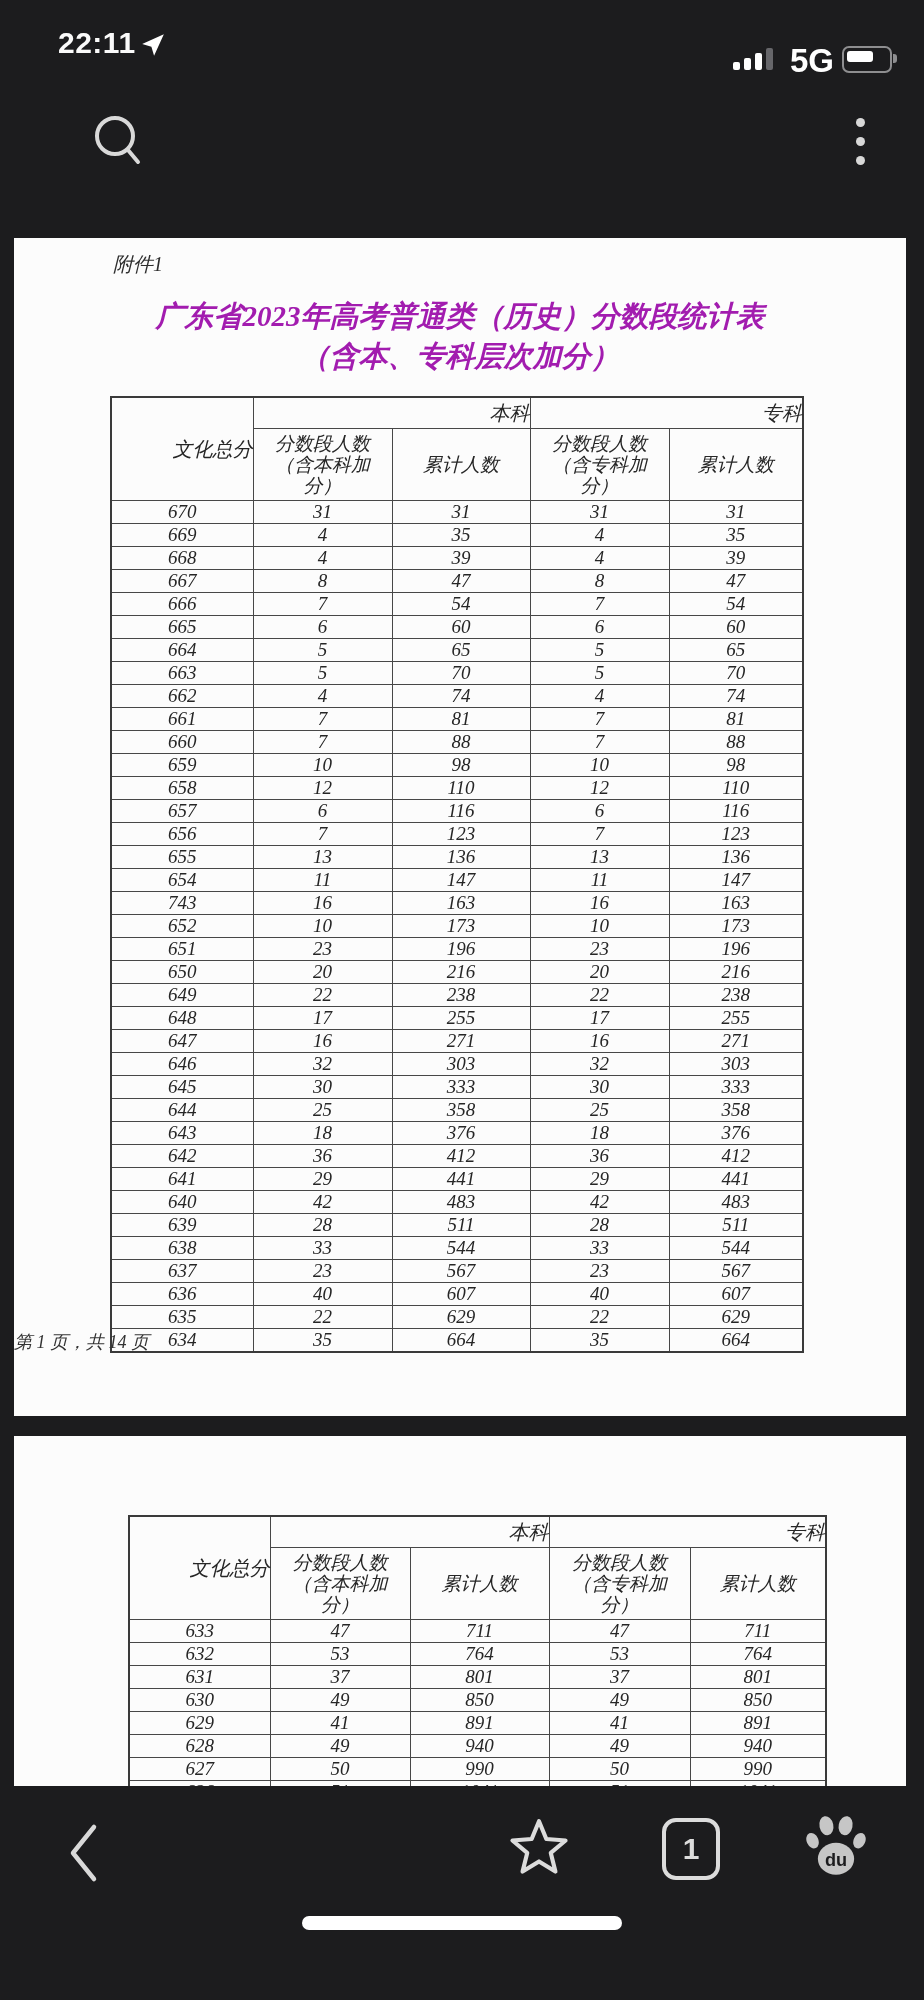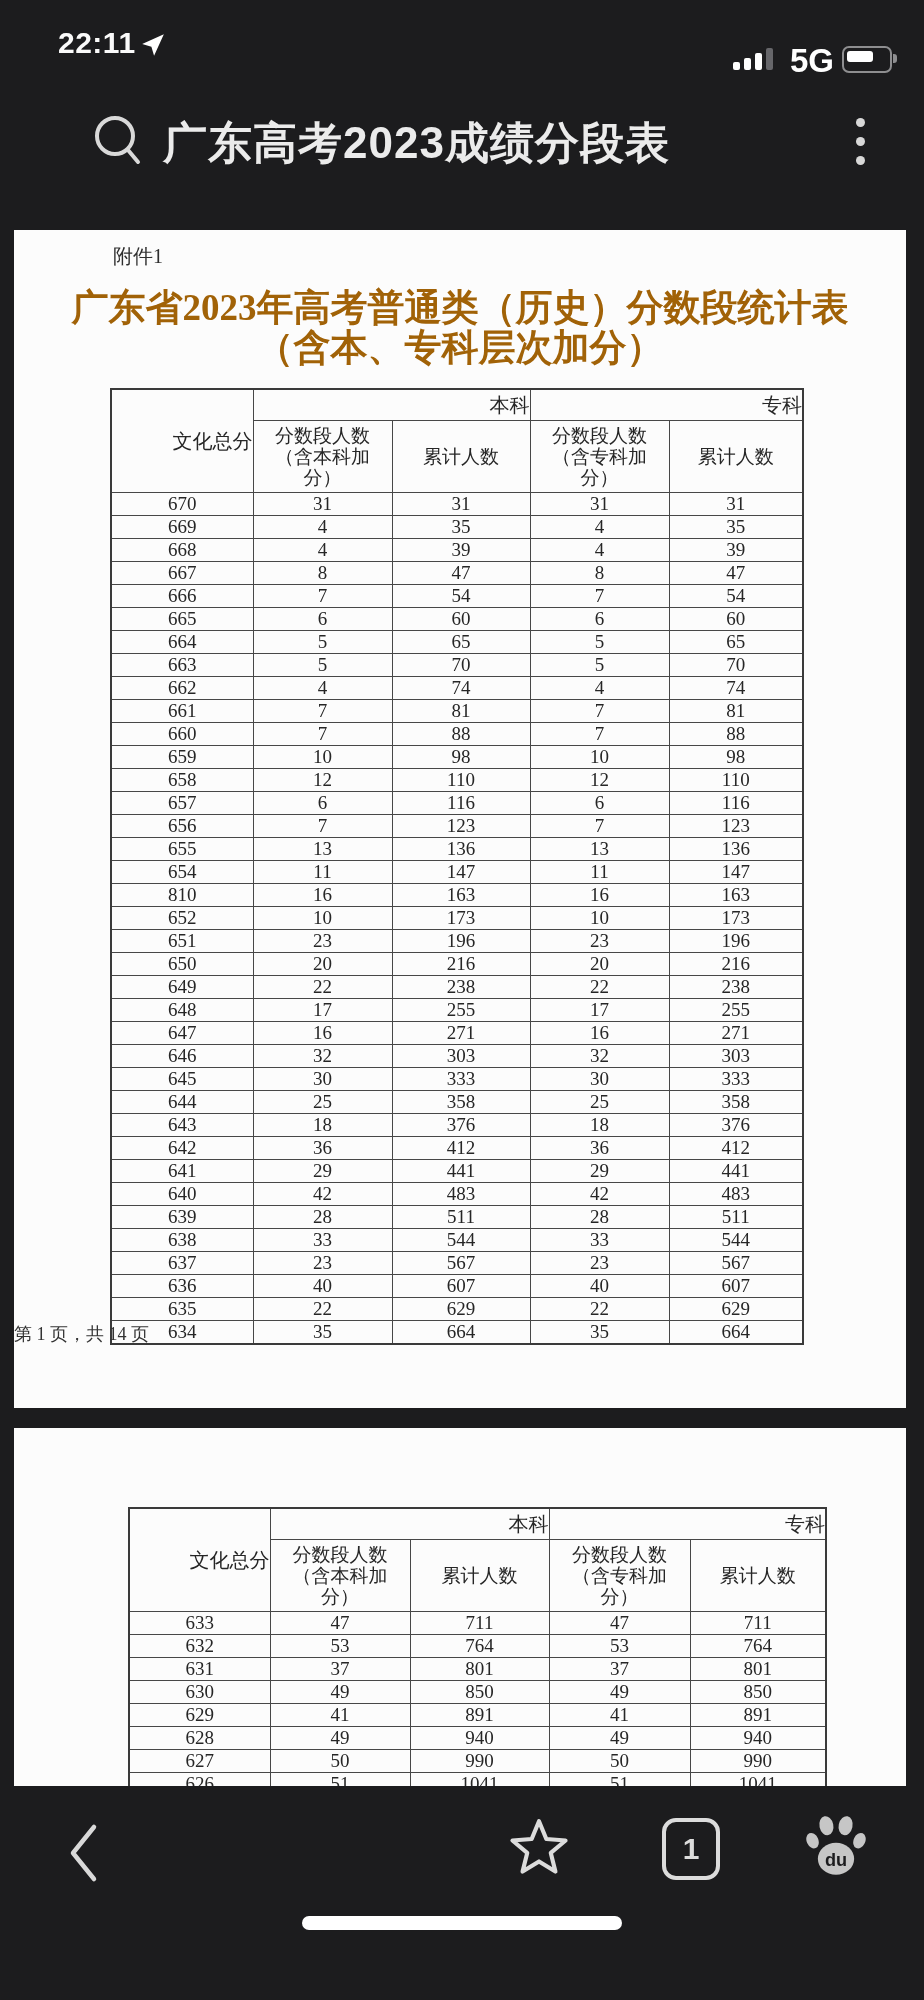--- a/index.html
+++ b/index.html
@@ -22,28 +22,28 @@
   .sb-batt{position:absolute;left:842px;top:22px;width:46px;height:23px;border:2.5px solid #8e8e90;border-radius:7px;}
   .sb-batt .fill{position:absolute;left:3px;top:3px;width:26px;height:11px;border-radius:3px;background:#fff;}
   .sb-batt .nub{position:absolute;right:-7px;top:6px;width:4px;height:9px;border-radius:0 3px 3px 0;background:#8e8e90;}
   
   .search-bar{position:absolute;left:0;top:100px;width:924px;height:90px;}
   .search-icon{position:absolute;left:92px;top:12px;}
   .search-query{position:absolute;left:163px;top:14px;font-size:44px;font-weight:600;color:#ebebeb;letter-spacing:1px;white-space:nowrap;}
   .kebab{position:absolute;left:856px;top:18px;width:10px;}
   .kebab i{display:block;width:9px;height:9px;border-radius:50%;background:#d8d8d8;margin:0 0 10px 0;}
   
-  .doc-scroll{position:absolute;left:0;top:0;width:924px;height:1477px;}
+  .doc-scroll{position:absolute;left:0;top:8px;width:924px;height:1477px;font-style:italic;}
   .page{position:absolute;left:14px;width:892px;background:#fcfcfc;}
   .page-1{top:230px;height:1178px;}
   .page-2{top:1428px;height:358px;overflow:hidden;}
   .attachment{position:absolute;left:99px;top:13px;font-size:20px;color:#2e2e2e;font-family:"Liberation Serif","DejaVu Serif",serif;}
   .doc-title{position:absolute;left:0;width:100%;top:58px;text-align:center;
-    font-family:"Liberation Serif","DejaVu Serif",serif;font-weight:700;color:#a16207;
-    font-size:37px;line-height:40px;}
+    font-family:"Liberation Serif","DejaVu Serif",serif;font-weight:700;color:#a21caf;
+    font-size:29px;line-height:40px;}
   .score-table{border-collapse:collapse;table-layout:fixed;
     font-family:"Liberation Serif","DejaVu Serif",serif;color:#262626;
     border:2px solid #3a3a3a;background:#fcfcfc;}
   .score-table td{border:1px solid #474747;text-align:center;vertical-align:middle;padding:0;}
   .score-table .hr1 td{height:30px;font-size:20px;text-align:right;}
   .score-table .hr2 td{height:44px;font-size:19px;line-height:21px;}
   .score-table .hr2 td.seg{padding:4px 10px;}
   .score-table .data-row td{height:21px;font-size:19px;}
   .tbl-1{position:absolute;left:96px;top:158px;width:692px;}
   .tbl-2{position:absolute;left:114px;top:79px;width:697px;}
@@ -78,21 +78,20 @@
     <div class="fill"></div>
       <div class="nub"></div>
   </div>
 </div>
 
 <div class="search-bar">
   <svg class="search-icon" width="52" height="56" viewBox="0 0 52 56">
     <circle cx="23" cy="24" r="18" fill="none" stroke="#d9d9d9" stroke-width="4"></circle>
     <line x1="36" y1="38" x2="46" y2="50" stroke="#d9d9d9" stroke-width="4" stroke-linecap="round"></line>
   </svg>
-  <div class="search-query">广东高考2023成绩分段表</div>
   <div class="kebab">
       <i></i>
       <i></i>
       <i></i>
     </div>
 </div>
 
 <div class="doc-scroll">
 
   <div class="page page-1">
@@ -237,21 +236,21 @@
             <td>136</td>
           </tr>
           <tr class="data-row">
             <td>654</td>
             <td>11</td>
             <td>147</td>
             <td>11</td>
             <td>147</td>
           </tr>
           <tr class="data-row">
-            <td>810</td>
+            <td>743</td>
             <td>16</td>
             <td>163</td>
             <td>16</td>
             <td>163</td>
           </tr>
           <tr class="data-row">
             <td>652</td>
             <td>10</td>
             <td>173</td>
             <td>10</td>

